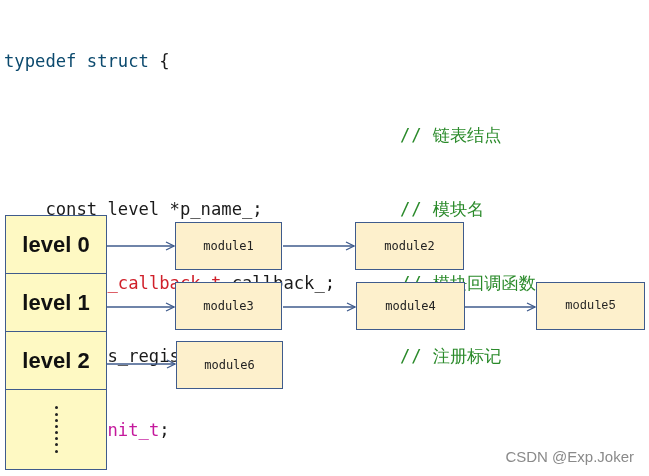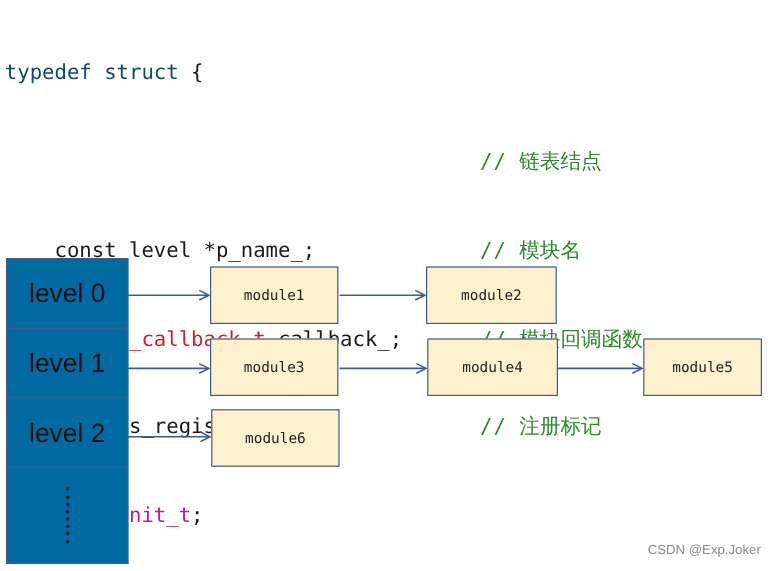--- a/index.html
+++ b/index.html
@@ -5,28 +5,28 @@
     html, body { margin: 0; padding: 0; background: #ffffff; }
     body { width: 649px; height: 476px; position: relative; overflow: hidden; font-family: "DejaVu Sans", sans-serif; }
     .code { position: absolute; left: 4px; top: 0px; font-family: "DejaVu Sans Mono", monospace; font-size: 17.2px; line-height: 24.6px; color: #1a1a1a; white-space: pre; }
     .code .line { height: 24.6px; position: relative; }
     .kw { color: #0c4a6e; }
     .red { color: #d0202a; }
     .mag { color: #c4189c; }
     .cmt { color: #2a8a2a; position: absolute; left: 396px; top: 0; }
     .cmt .slashes { letter-spacing: 1px; }
     .cmt .zh { font-family: "DejaVu Sans", sans-serif; margin-left: 10px; }
-    .levels { position: absolute; left: 5px; top: 215px; width: 100px; border: 1.5px solid #3f5b8c; background: #0369a1; }
+    .levels { position: absolute; left: 5px; top: 215px; width: 100px; border: 1.5px solid #3f5b8c; background: #fef9c3; font-weight: bold; }
     .level { height: 58px; border-bottom: 1.5px solid #3f5b8c; display: flex; align-items: center; justify-content: center; font-family: "Liberation Sans", sans-serif; font-size: 22px; color: #111; box-sizing: border-box; }
     .level:last-child { border-bottom: none; height: 79px; }
     .dots { display: flex; flex-direction: column; align-items: center; gap: 3.2px; }
     .dots span { width: 3px; height: 3px; background: #222; border-radius: 50%; }
     .mod { position: absolute; height: 48px; width: 107px; border: 1.5px solid #3f5b8c; background: #fdf0cc; box-sizing: border-box; display: flex; align-items: center; justify-content: center; font-family: "DejaVu Sans Mono", monospace; font-size: 12px; color: #222; }
     svg.arrows { position: absolute; left: 0; top: 0; }
-    .watermark { position: absolute; right: 15px; bottom: 11px; font-family: "Liberation Sans", sans-serif; font-size: 11px; color: #8a8a8a; }
+    .watermark { position: absolute; right: 15px; bottom: 11px; font-family: "Liberation Sans", sans-serif; font-size: 15px; color: #8a8a8a; }
   </style>
 </head>
 <body>
 
 <div class="code">
   <div class="line"><span class="kw">typedef struct</span><span> {</span></div>
   <div class="line"><span class="cmt"><span class="slashes">//</span><span class="zh">链表结点</span></span></div>
   <div class="line"><span>    const level *p_name_;</span><span class="cmt"><span class="slashes">//</span><span class="zh">模块名</span></span></div>
   <div class="line"><span>    </span><span class="red">module_callback_t</span><span> callback_;</span><span class="cmt"><span class="slashes">//</span><span class="zh">模块回调函数</span></span></div>
   <div class="line"><span>    bool is_registered_;</span><span class="cmt"><span class="slashes">//</span><span class="zh">注册标记</span></span></div>
@@ -62,16 +62,16 @@
         <span></span>
         <span></span>
       </div>
   </div>
 </div>
 
 <div class="mod" style="left:175px; top:222px;">module1</div>
 <div class="mod" style="left:355px; top:222px; width:109px;">module2</div>
 <div class="mod" style="left:175px; top:282px;">module3</div>
 <div class="mod" style="left:356px; top:282px; width:109px;">module4</div>
-<div class="mod" style="left:536px; top:282px; width:99px;">module5</div>
+<div class="mod" style="left:536px; top:282px; width:109px;font-family:Liberation Mono, monospace;">module5</div>
 <div class="mod" style="left:176px; top:341px;text-align:right;">module6</div>
 
 <div class="watermark">CSDN @Exp.Joker</div>
 
 </body></html>

